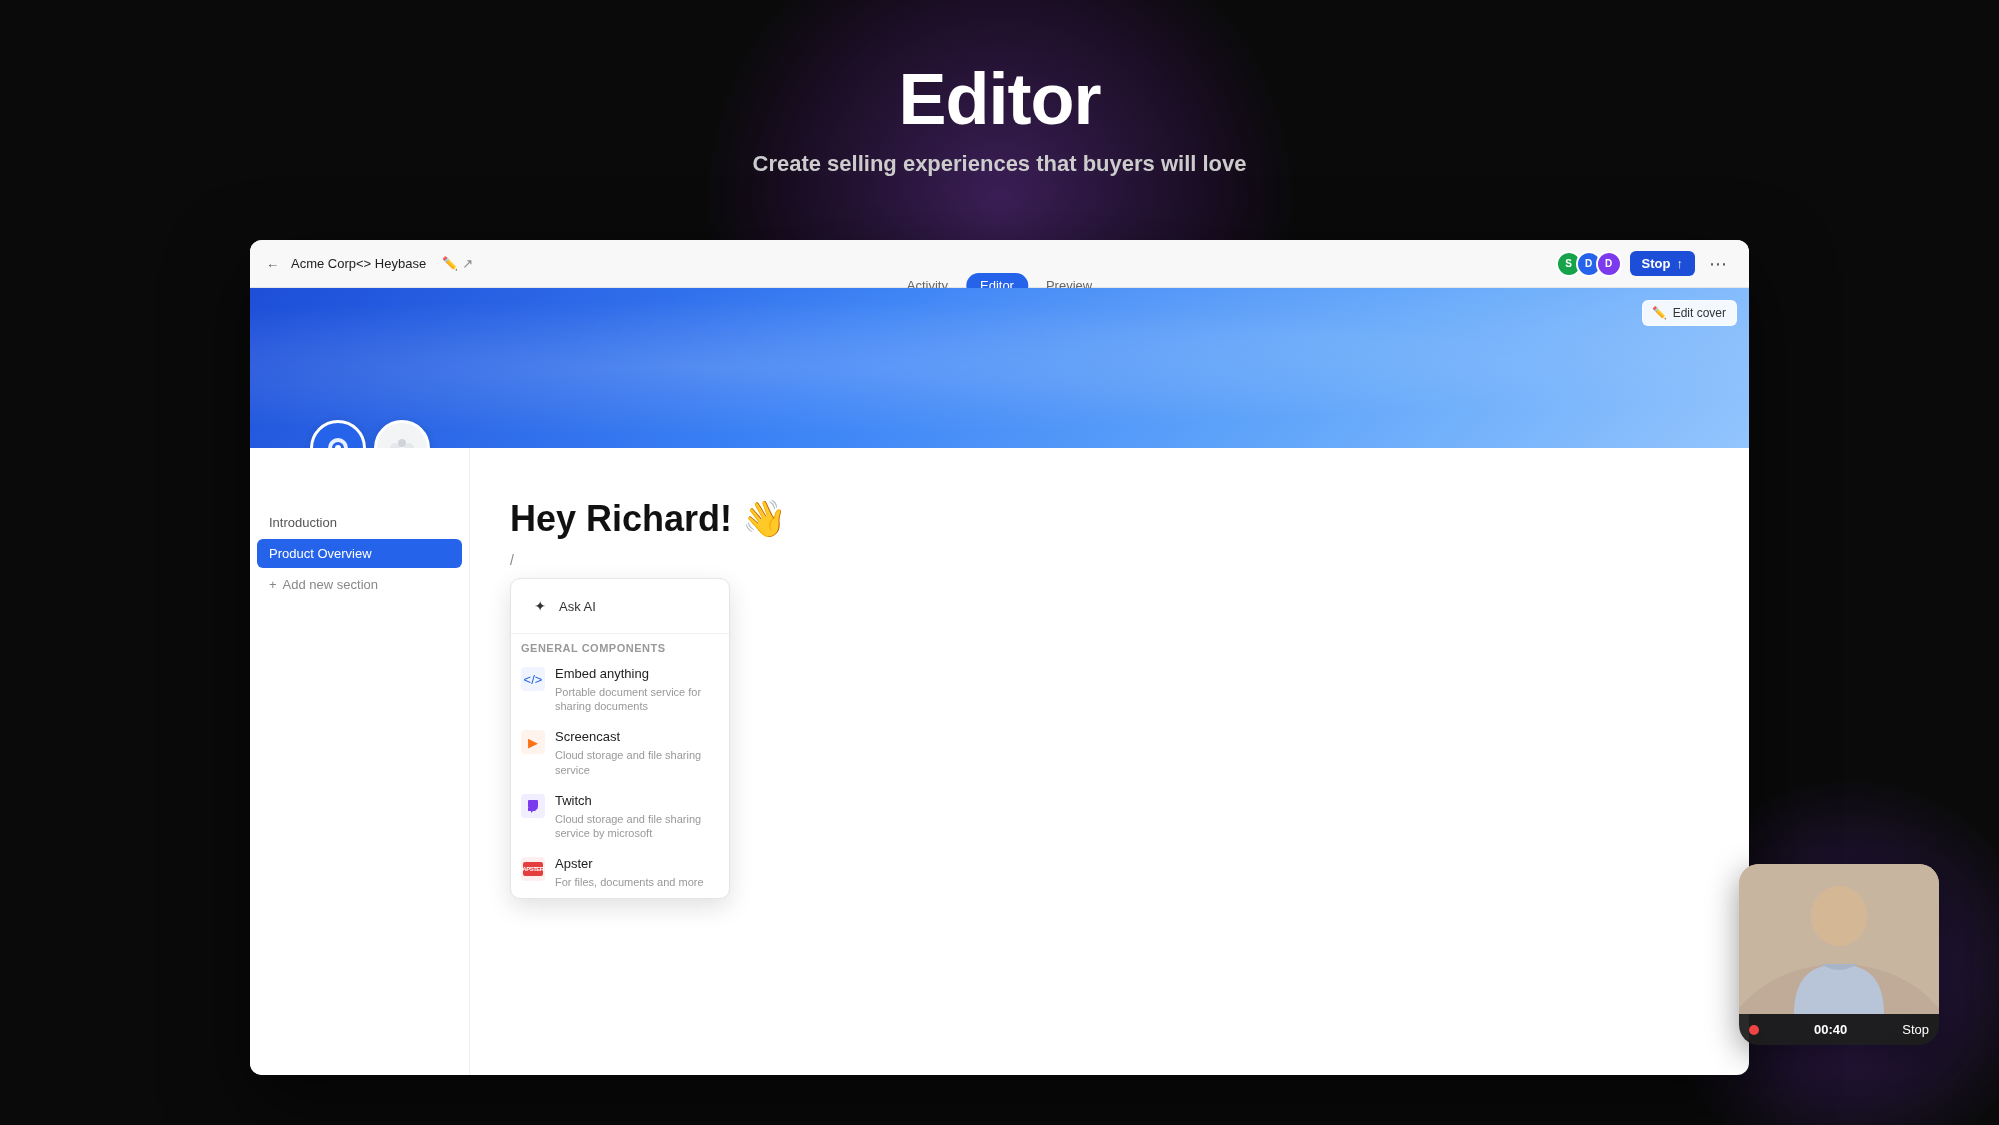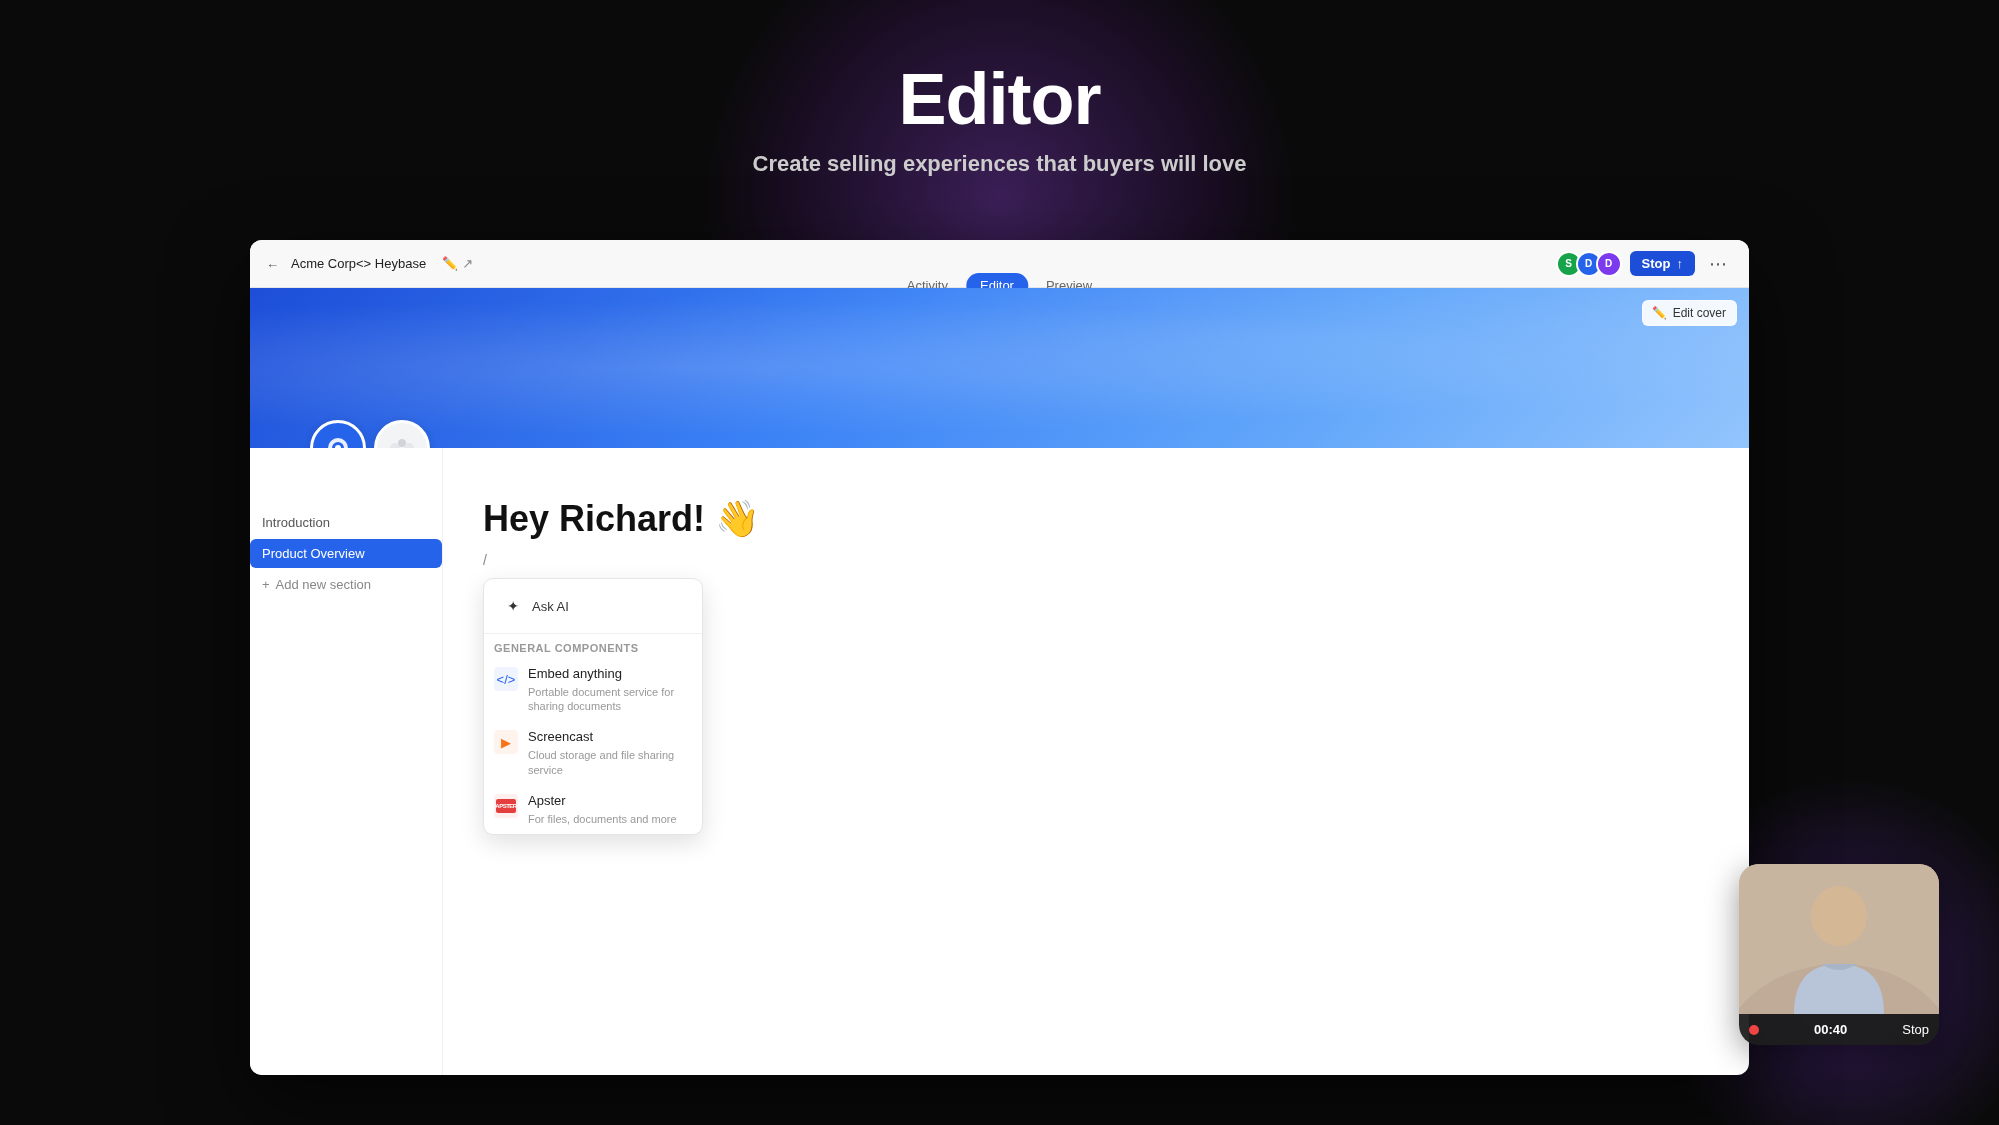--- a/index.html
+++ b/index.html
@@ -240,24 +240,24 @@
 
     
     .content-area {
       display: flex;
       flex: 1;
       height: calc(100% - 208px);
     }
 
     
     .sidebar {
-      width: 193px;
+      width: 220px;
       background: #fff;
       border-right: 1px solid #f0f0f0;
-      padding: 60px 0 16px;
+      padding: 60px 7px 16px;
       flex-shrink: 0;
     }
     .sidebar-item {
       padding: 7px 12px;
       border-radius: 6px;
       font-size: 13px;
       cursor: pointer;
       color: #555;
       margin-bottom: 2px;
     }
@@ -548,20 +548,32 @@
         </div>
 
         <div class="dropdown-item">
           <div class="dropdown-item-icon icon-screencast">▶</div>
           <div class="dropdown-item-content">
             <div class="dropdown-item-title">Screencast</div>
             <div class="dropdown-item-desc">Cloud storage and file sharing service</div>
           </div>
         </div>
 
+        <div class="dropdown-item">
+          <div class="dropdown-item-icon icon-twitch">
+            <svg width="14" height="14" viewBox="0 0 14 14" fill="#7c3aed">
+              <rect x="2" y="1" width="10" height="8" rx="1"></rect>
+              <polygon points="2,9 2,12 5,12 5,14 7,12 9,12 12,9"></polygon>
+            </svg>
+          </div>
+          <div class="dropdown-item-content">
+            <div class="dropdown-item-title">Twitch</div>
+            <div class="dropdown-item-desc">Cloud storage and file sharing service by microsoft</div>
+          </div>
+        </div>
 
         <div class="dropdown-item">
           <div class="dropdown-item-icon icon-apster">
             <div class="apster-logo">
                 <span>APSTER</span>
               </div>
           </div>
           <div class="dropdown-item-content">
             <div class="dropdown-item-title">Apster</div>
             <div class="dropdown-item-desc">For files, documents and more</div>

